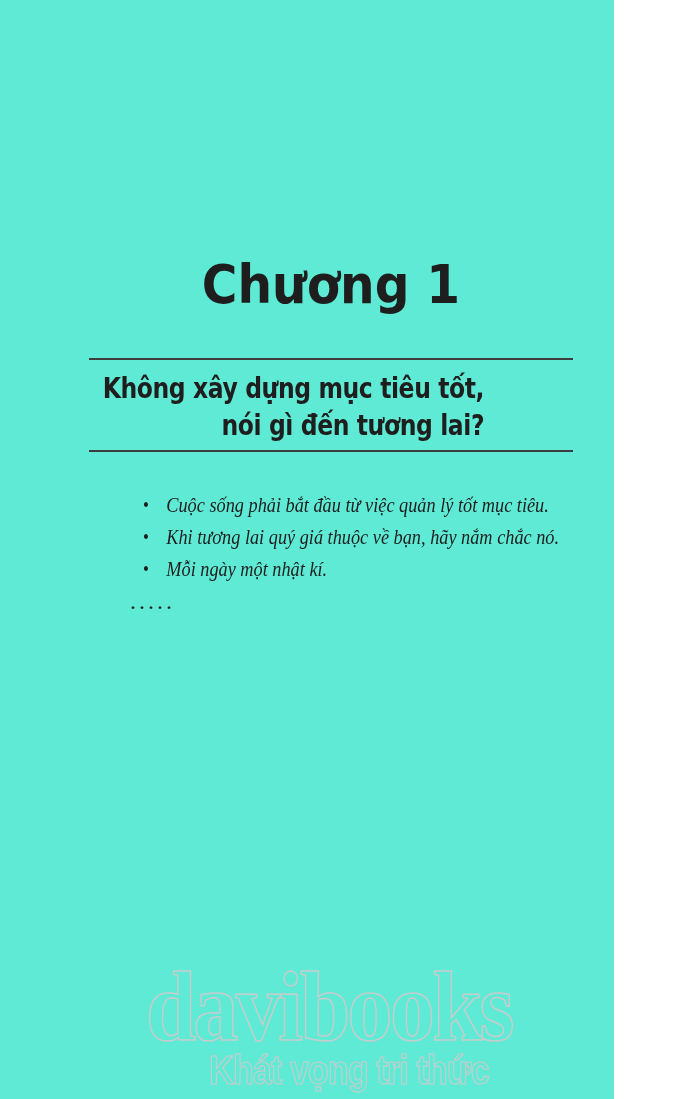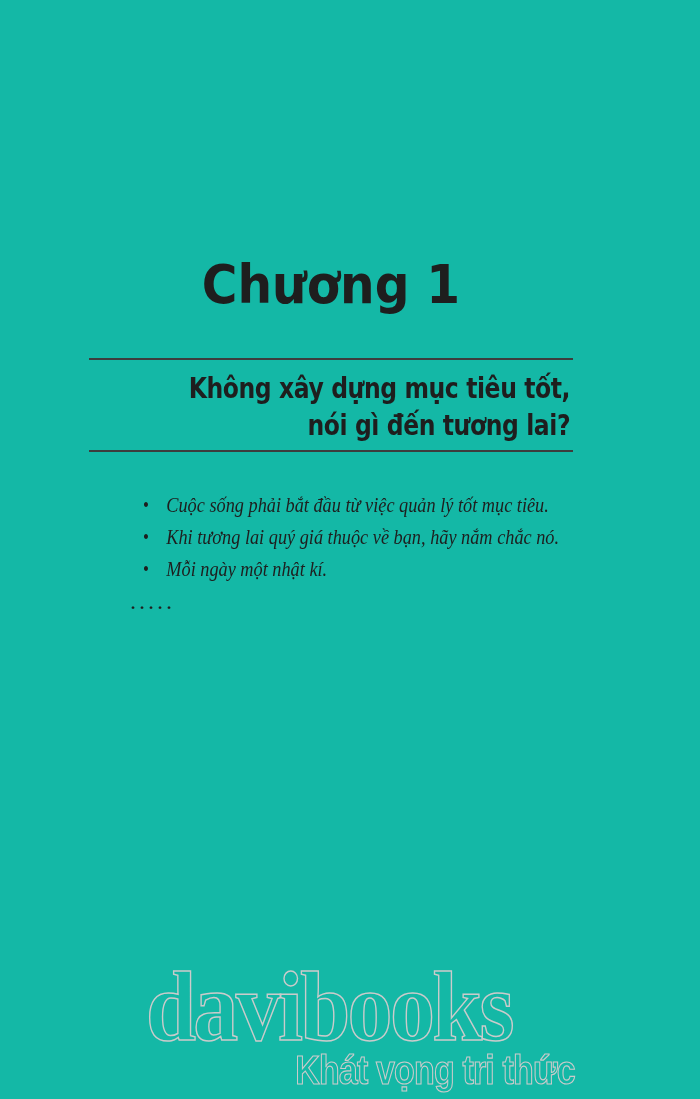--- a/index.html
+++ b/index.html
@@ -2,23 +2,23 @@
 <html style="--text: #1e1e1e; --rule: #3d3d3d; --wm: #cbcbcb;"><head>
 <meta charset="utf-8">
 <style>
   html, body {
     margin: 0;
     padding: 0;
     background: #ffffff;
   }
   .page {
     position: relative;
-    width: 700px;
+    width: 614px;
     height: 1099px;
-    background: #14b8a6;
+    background: #5eead4;
     overflow: hidden;
     font-family: "DejaVu Sans", sans-serif;
   }
 
   
   .chapter {
     position: absolute;
     left: 89px;
     top: 245px;
     width: 484px;

